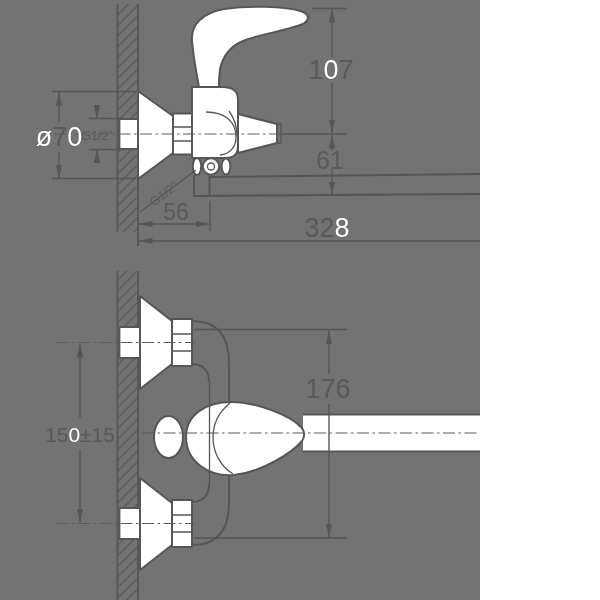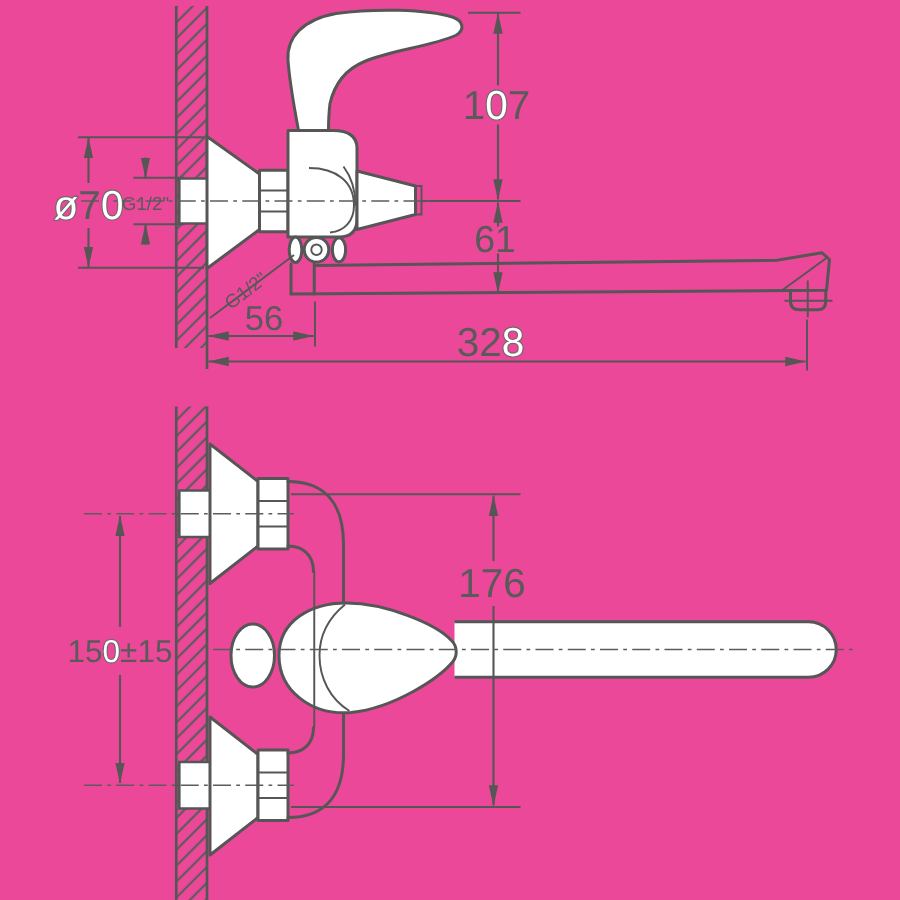--- a/index.html
+++ b/index.html
@@ -1,16 +1,16 @@
 <!DOCTYPE html>
 <html><head>
 <meta charset="utf-8">
 <style>
   html,body{margin:0;padding:0;background:#ffffff;}
-  .stage{position:relative;width:600px;height:600px;background:#ec4899;overflow:hidden;}
+  .stage{position:relative;width:480px;height:600px;background:#737373;overflow:hidden;}
   svg{display:block;}
   .ol  {fill:#ffffff;stroke:#565656;stroke-width:2;stroke-linejoin:round;}
   .ln  {fill:none;stroke:#565656;stroke-width:2;stroke-linejoin:round;stroke-linecap:round;}
   .wl  {fill:none;stroke:#565656;stroke-width:1.8;}
   .thin{fill:none;stroke:#565656;stroke-width:1.3;}
   .dimln{fill:none;stroke:#565656;stroke-width:1.4;}
   .cl  {fill:none;stroke:#5c5c5c;stroke-width:1.1;stroke-dasharray:12 3.5 2.5 3.5;}
   .dim {fill:#5a5a5a;font-family:"Liberation Sans", sans-serif;}
   .hollow{fill:#ffffff;stroke:#6a6a6a;stroke-width:1.5;paint-order:stroke;stroke-linejoin:round;}
 </style>

